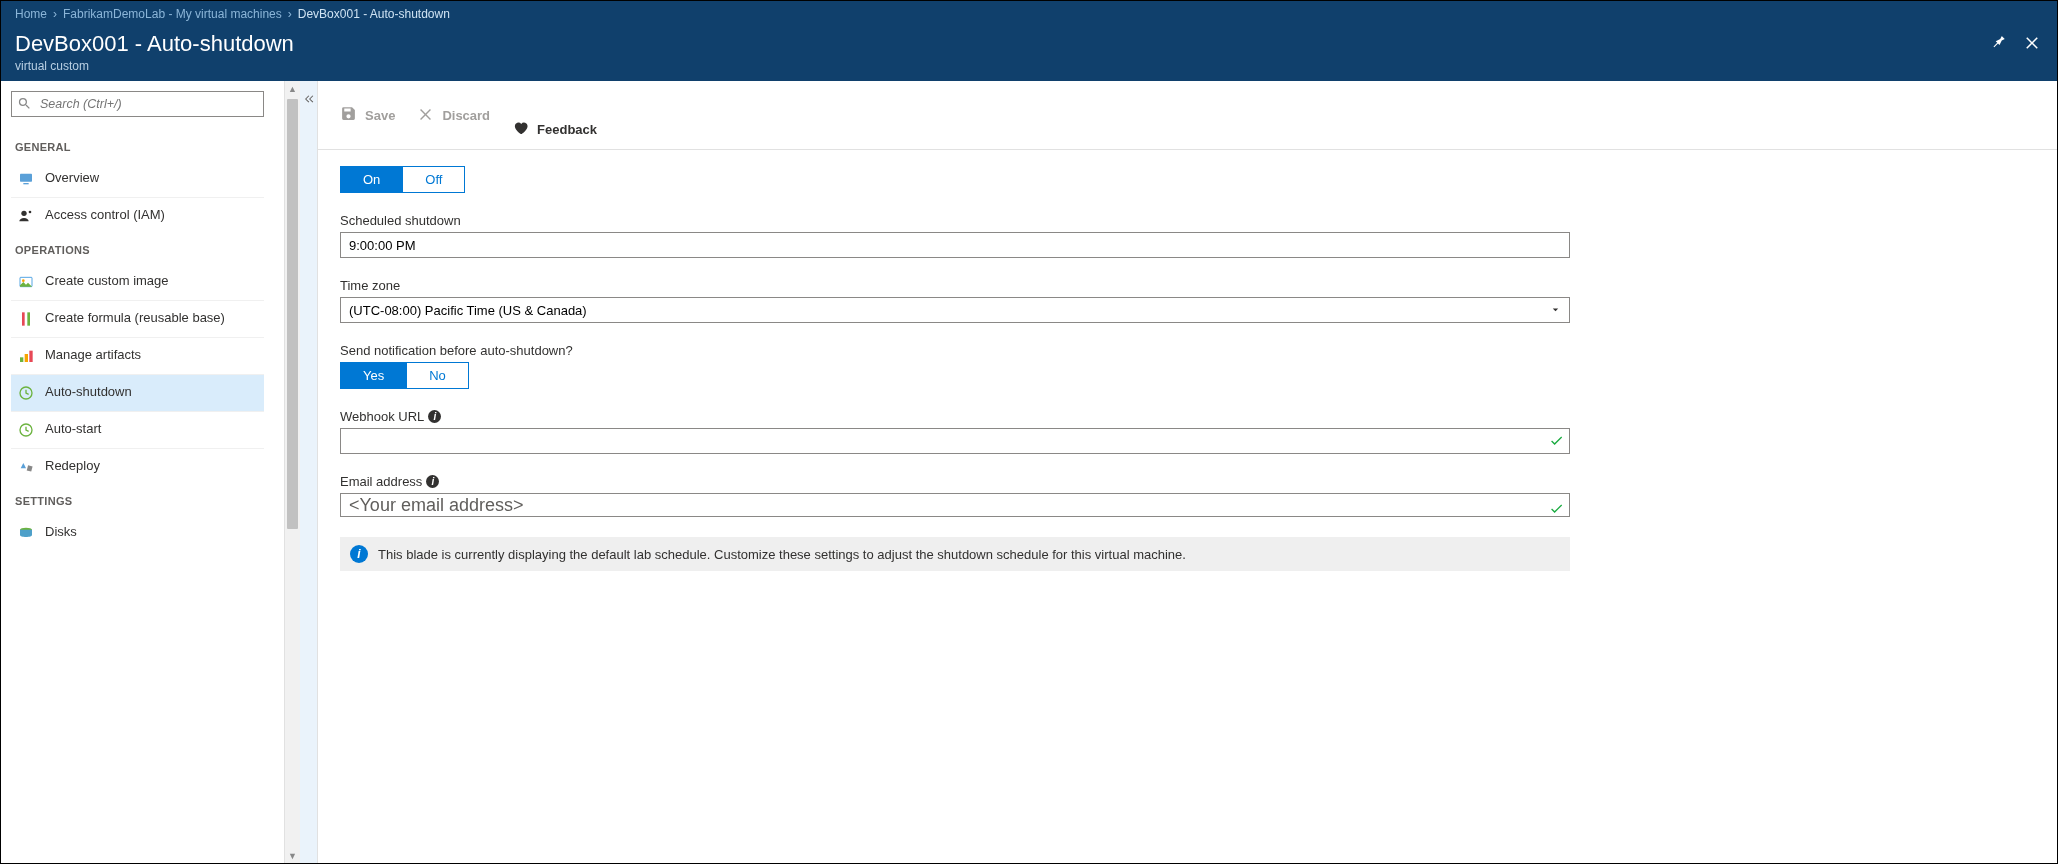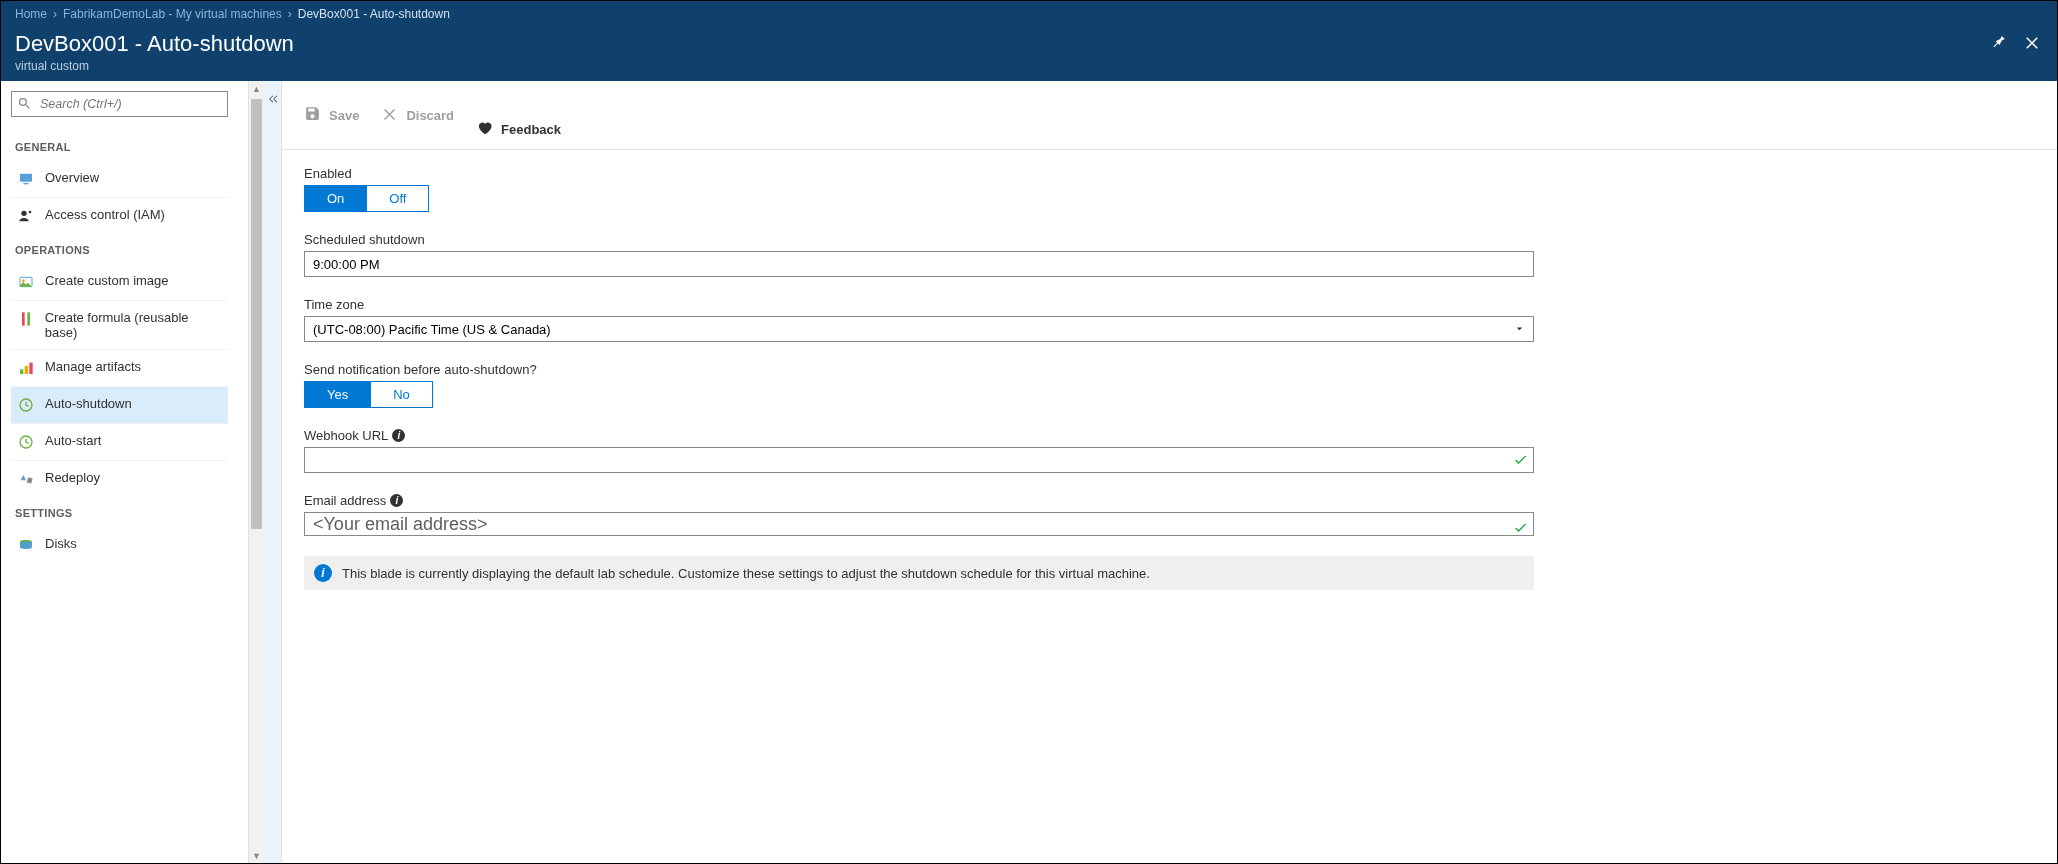--- a/index.html
+++ b/index.html
@@ -16,21 +16,21 @@
   .title-row h1 { font-weight: 400; font-size: 22px; color: #fff; }
   .title-sub { font-size: 12px; color: #b8cfe3; margin-top: 2px; }
   .hdr-icons { position: absolute; right: 16px; top: 32px; display: flex; gap: 16px; }
   .hdr-icons svg { width: 18px; height: 18px; fill: #fff; cursor: pointer; }
 
   
   .body { flex: 1; display: flex; overflow: hidden; background: #fff; }
 
   
   .sidebar-wrap { position: relative; display: flex; }
-  .sidebar { width: 248px; border-right: 1px solid #e1e1e1; overflow-y: auto; padding: 10px 20px 10px 10px; }
+  .sidebar { width: 284px; border-right: 1px solid #e1e1e1; overflow-y: auto; padding: 10px 20px 10px 10px; }
   .scrollbar-fake { width: 15px; background: #f1f1f1; position: relative; }
   .scrollbar-fake .up, .scrollbar-fake .dn { position: absolute; left: 0; width: 15px; height: 15px; display:flex; align-items:center; justify-content:center; font-size:9px; color:#888;}
   .scrollbar-fake .up { top:0; }
   .scrollbar-fake .dn { bottom:0; }
   .scrollbar-fake .thumb { position: absolute; left: 2px; width: 11px; top: 18px; height: 55%; background: #c1c1c1; border-radius: 1px; }
   .collapse-col { width: 18px; border-right: 1px solid #e1e1e1; background: #eaf3fb; display: flex; align-items: flex-start; justify-content: center; padding-top: 12px; }
   .collapse-col svg { width: 12px; height: 12px; fill: #605e5c; cursor: pointer; }
 
   .search { position: relative; margin-bottom: 14px; }
   .search input { width: 100%; height: 26px; border: 1px solid #8a8886; padding: 0 8px 0 28px; font-size: 12.5px; font-style: italic; color: #888; }
@@ -237,21 +237,20 @@
         <span><svg viewBox="0 0 24 24">
               <path d="M12 21s-8-5.3-8-11a5 5 0 019-3 5 5 0 019 3c0 5.7-8 11-8 11z"></path>
             </svg></span>
         <span>Feedback</span>
       </div>
     </div>
 
     <div class="form">
 
       <div class="fgroup">
-        <div class="flabel">Enabled</div>
         <div class="seg">
           <button class="on">On</button>
           <button>Off</button>
         </div>
       </div>
 
       <div class="fgroup">
         <div class="flabel">Scheduled shutdown</div>
         <input class="finput" value="9:00:00 PM" style="">
       </div>

